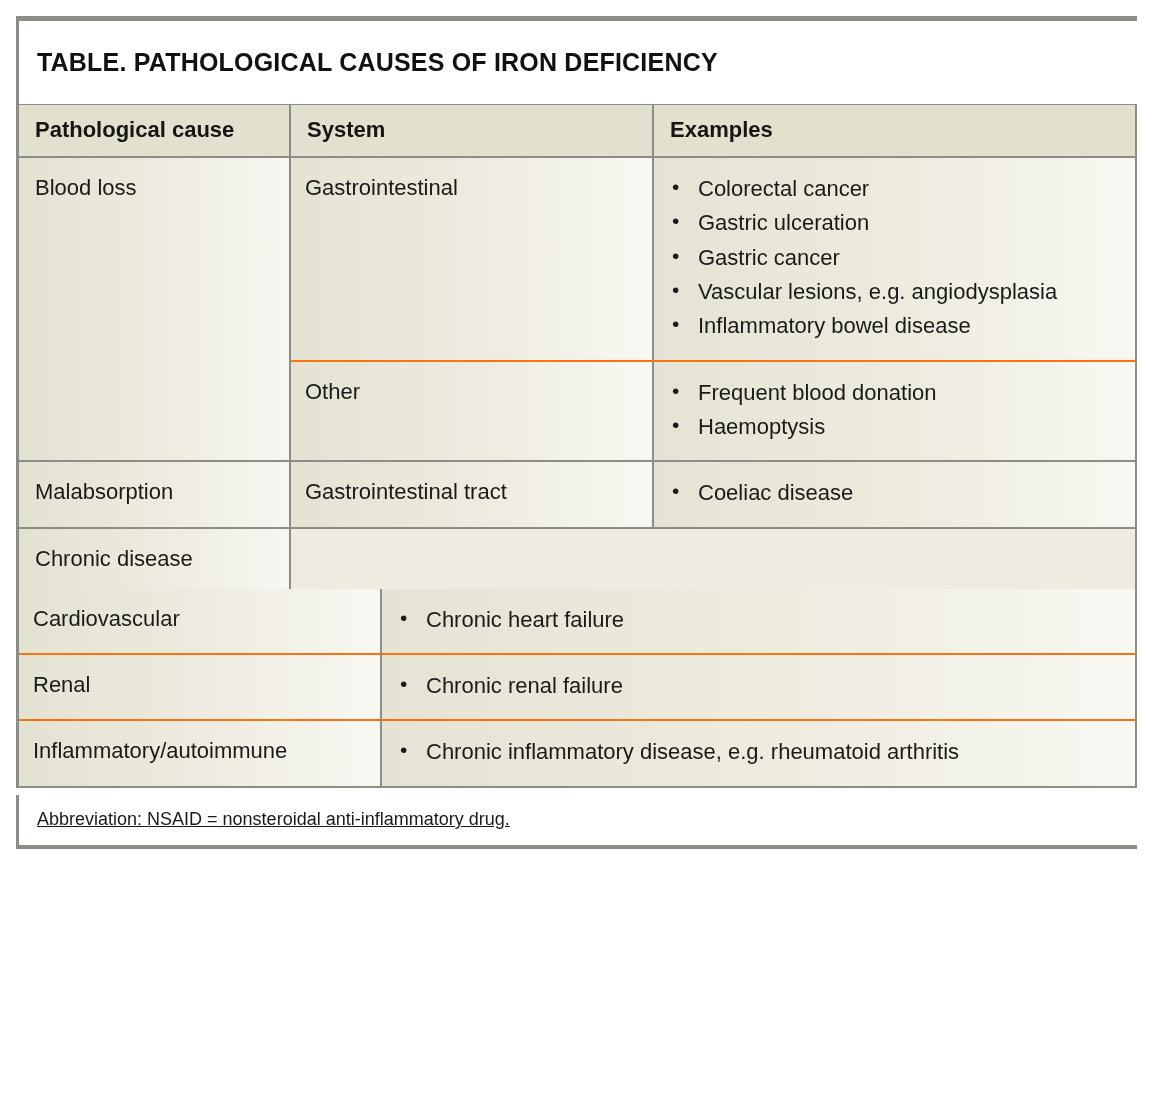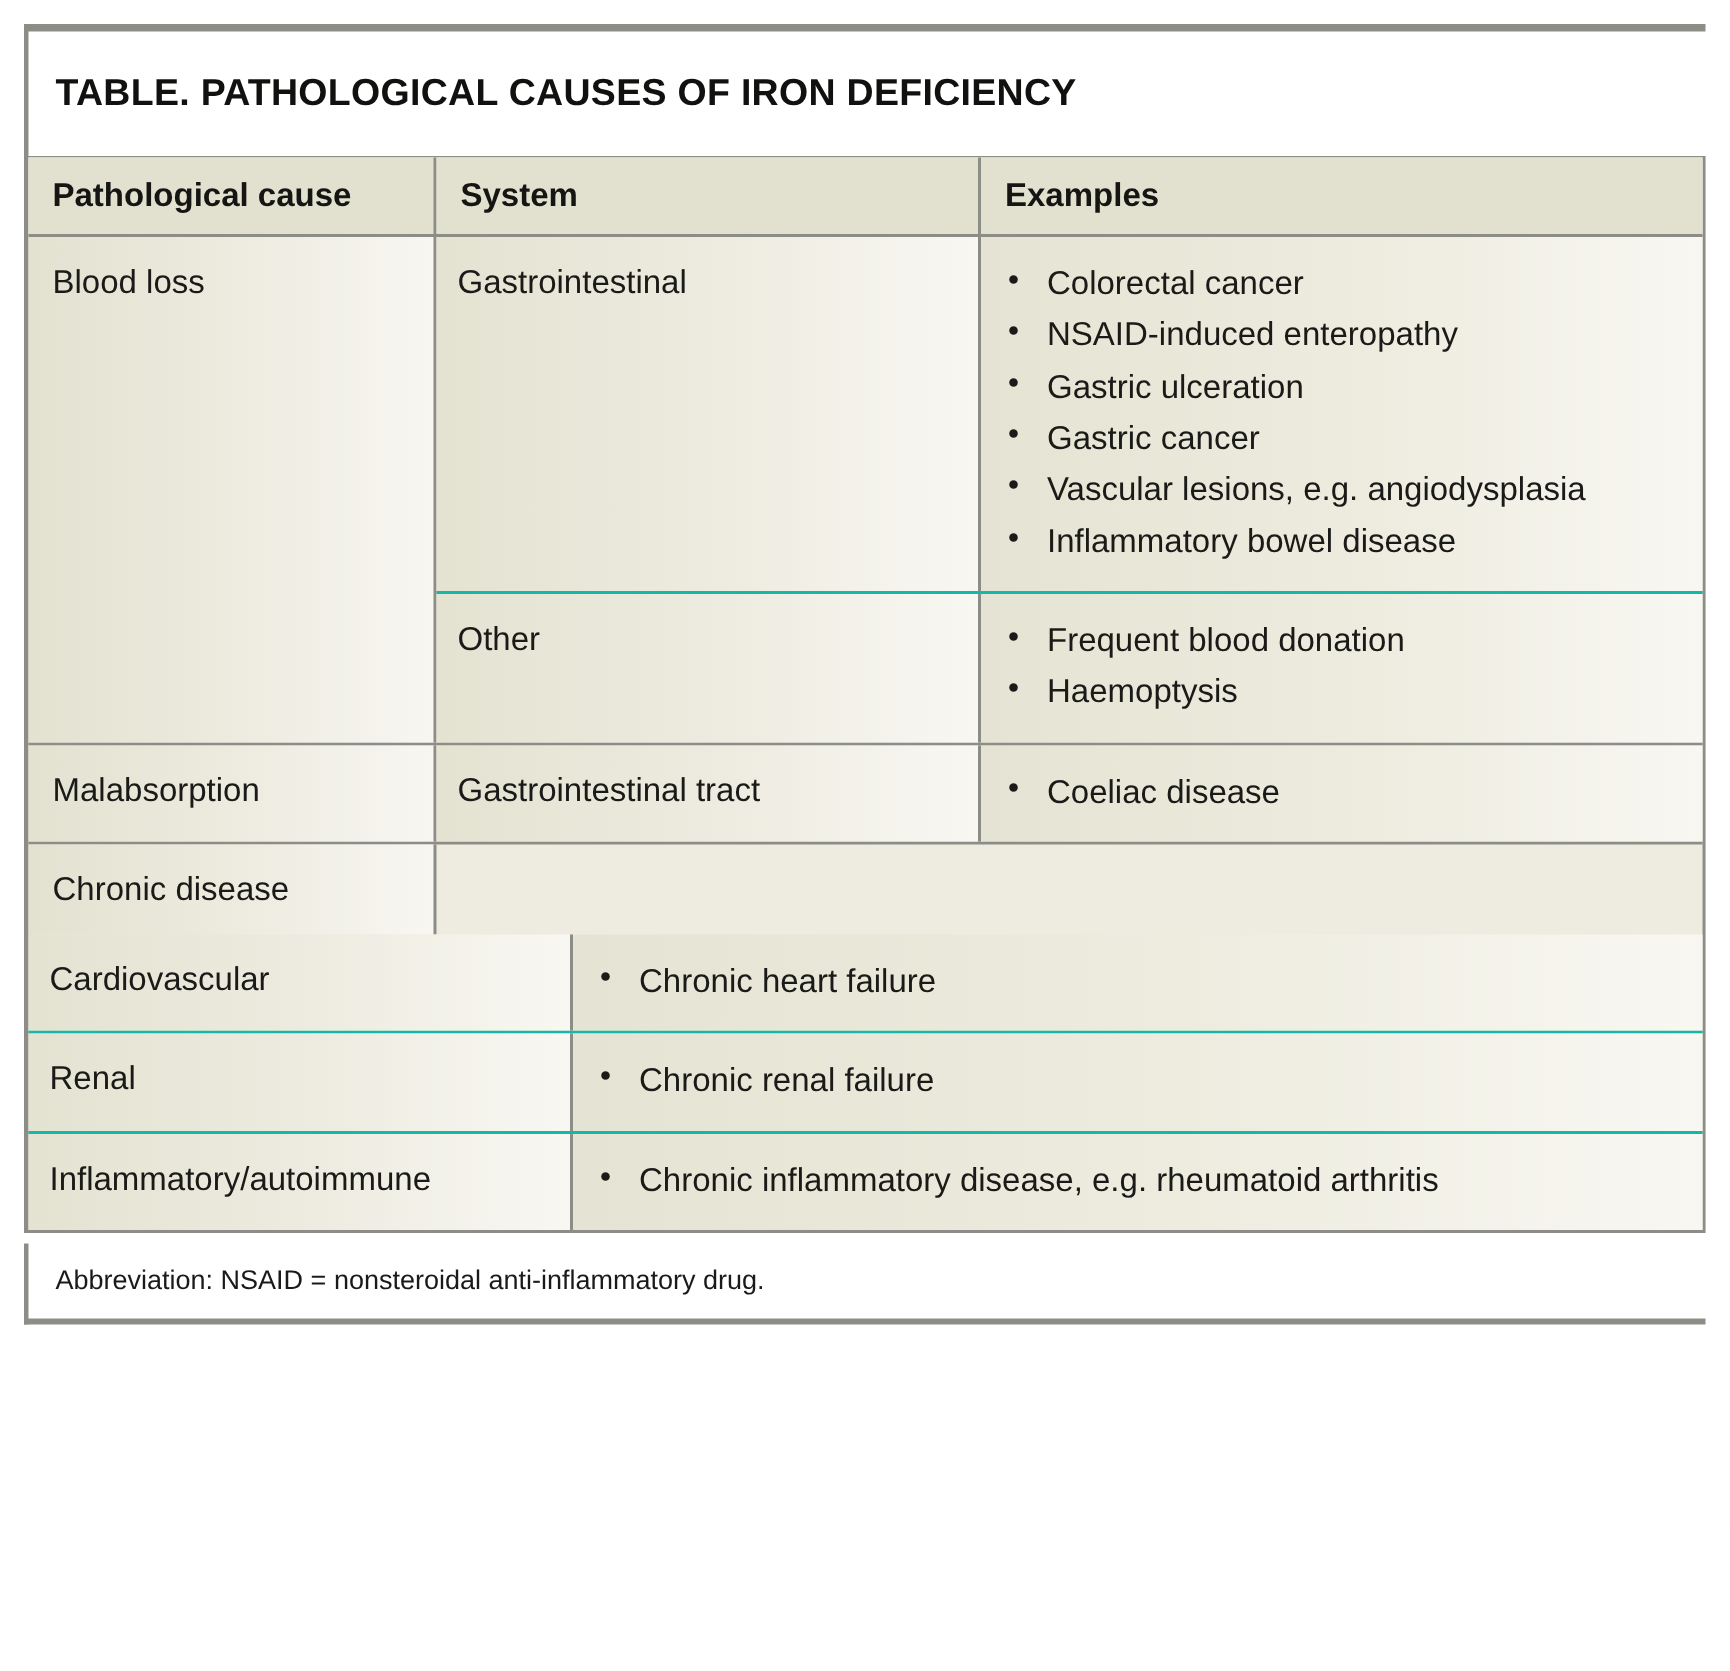--- a/index.html
+++ b/index.html
@@ -90,21 +90,21 @@
     line-height: 1.28;
   }
 
   .subrows {
     flex: 1;
     display: flex;
     flex-direction: column;
   }
   .subrow {
     display: flex;
-    border-bottom: 2px solid #14b8a6;
+    border-bottom: 2px solid #f97316;
     flex: 1;
   }
   .subrow:last-child { border-bottom: none; justify-content: space-between; }
 
   .system-cell {
     width: 363px;
     border-right: 2px solid #8d8d88;
     background: linear-gradient(to right, #e4e2d1 0%, #edebdf 50%, #f8f7f2 100%);
     padding: 16px 12px 16px 14px;
     font-size: 22px;
@@ -149,20 +149,21 @@
     border-left: 3px solid #8d8d88;
     border-bottom: 4px solid #8d8d88;
     display: flex;
     align-items: center;
   }
   .footnote-text {
     font-size: 18px;
     color: #1a1a18;
     padding-left: 18px;
     white-space: nowrap;
+    text-decoration: underline;
   }
 </style>
 </head>
 <body>
 
 <div class="table-figure">
 
   <div class="title-box">
     <div class="title-text">TABLE. PATHOLOGICAL CAUSES OF IRON DEFICIENCY</div>
   </div>
@@ -177,21 +178,20 @@
 
     <div id="groups-container">
         <div class="group">
           <div class="cause-cell">Blood loss</div>
           <div class="subrows">
             <div class="subrow">
               <div class="system-cell">Gastrointestinal</div>
               <div class="examples-cell">
                 <ul class="bullets">
                   <li>Colorectal cancer</li>
-                  <li>NSAID-induced enteropathy</li>
                   <li>Gastric ulceration</li>
                   <li>Gastric cancer</li>
                   <li>Vascular lesions, e.g. angiodysplasia</li>
                   <li>Inflammatory bowel disease</li>
                 </ul>
               </div>
             </div>
             <div class="subrow">
               <div class="system-cell">Other</div>
               <div class="examples-cell">

